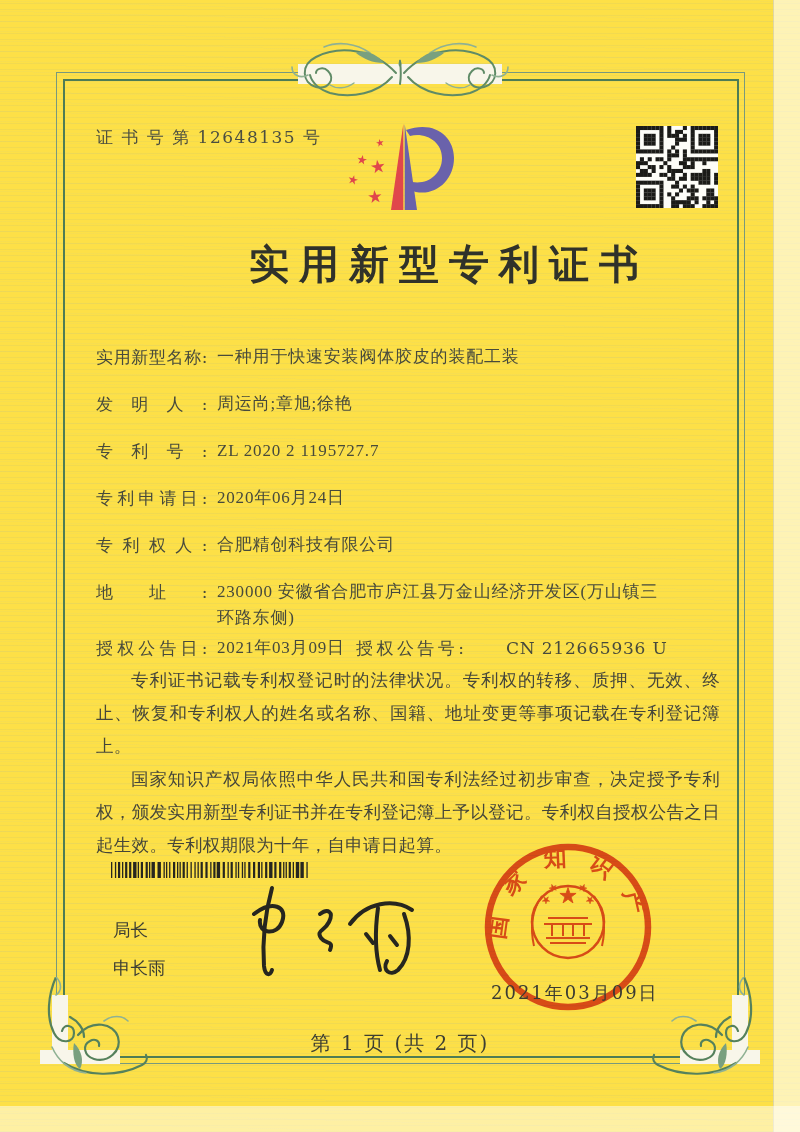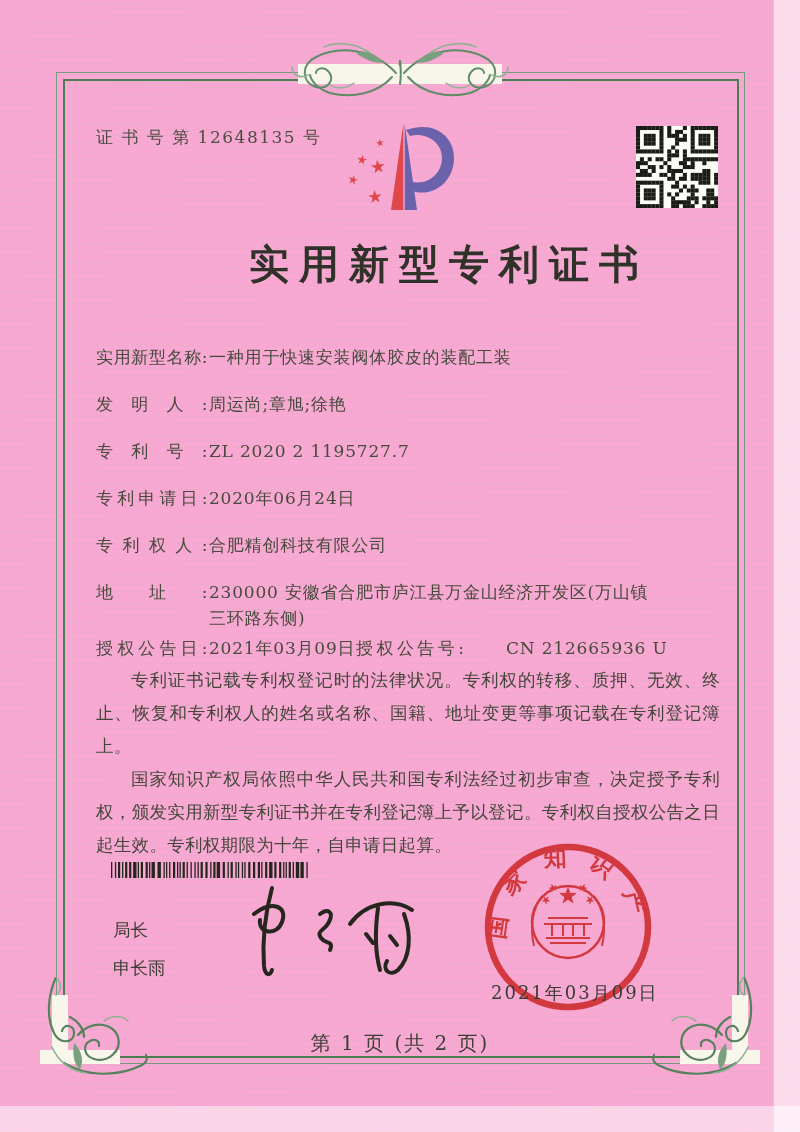--- a/index.html
+++ b/index.html
@@ -1,18 +1,18 @@
 <!DOCTYPE html>
 <html><head>
 <meta charset="utf-8">
 <style>
   html,body{margin:0;padding:0;background:#fff;}
   .paper{
     position:relative;width:800px;height:1132px;overflow:hidden;
-    background:#f9a8d4;
+    background:#fde047;
     font-family:"DejaVu Serif","Liberation Serif",serif;
     color:#3f4136;
   }
   .paper::before{
     content:"";position:absolute;inset:0;pointer-events:none;z-index:0;
     background:
       repeating-linear-gradient(0deg, rgba(163,175,140,.13) 0 1px, transparent 1px 6px),
       repeating-linear-gradient(1.5deg, rgba(190,198,170,.09) 0 1px, transparent 1px 10px);
   }
   .edge-right{position:absolute;left:773px;top:0;width:27px;height:1132px;
@@ -33,21 +33,21 @@
   .logo{position:absolute;left:334px;top:110px;z-index:5;}
   .qr{position:absolute;left:636px;top:126px;z-index:5;}
   .title{position:absolute;left:0;top:237px;width:100%;text-align:center;
     font-size:40px;font-weight:bold;letter-spacing:10px;text-indent:10px;
     color:#30322a;z-index:5;padding-left:44px;}
 
   .fields{position:absolute;left:96px;top:344px;width:624px;font-size:17px;
     color:#474a3c;z-index:5;}
   .frow{display:flex;margin-bottom:21px;line-height:26px;}
   .flabel{width:112px;flex:none;text-align:justify;text-align-last:justify;letter-spacing:.5px;}
-  .fvalue{margin-left:1px;letter-spacing:.8px;max-width:456px;}
+  .fvalue{margin-left:9px;letter-spacing:.8px;max-width:456px;font-family:Liberation Serif, serif;}
   .grant-row{position:relative;margin-bottom:0;align-items:center;}
   .glabel2{position:absolute;left:260px;width:108px;text-align:justify;text-align-last:justify;}
   .gvalue2{position:absolute;left:384px;letter-spacing:.8px;margin-left:26px;}
 
   .body-text{position:absolute;left:96px;top:664px;width:624px;z-index:5;
     font-size:17.5px;line-height:33px;text-align:justify;color:#45463a;letter-spacing:.3px;}
   .body-text p{margin:0;text-indent:2em;}
 
   .barcode{position:absolute;left:110px;top:862px;z-index:5;}
   .signer-title{position:absolute;left:113px;top:918px;font-size:17.5px;color:#3c3e34;z-index:5;}

